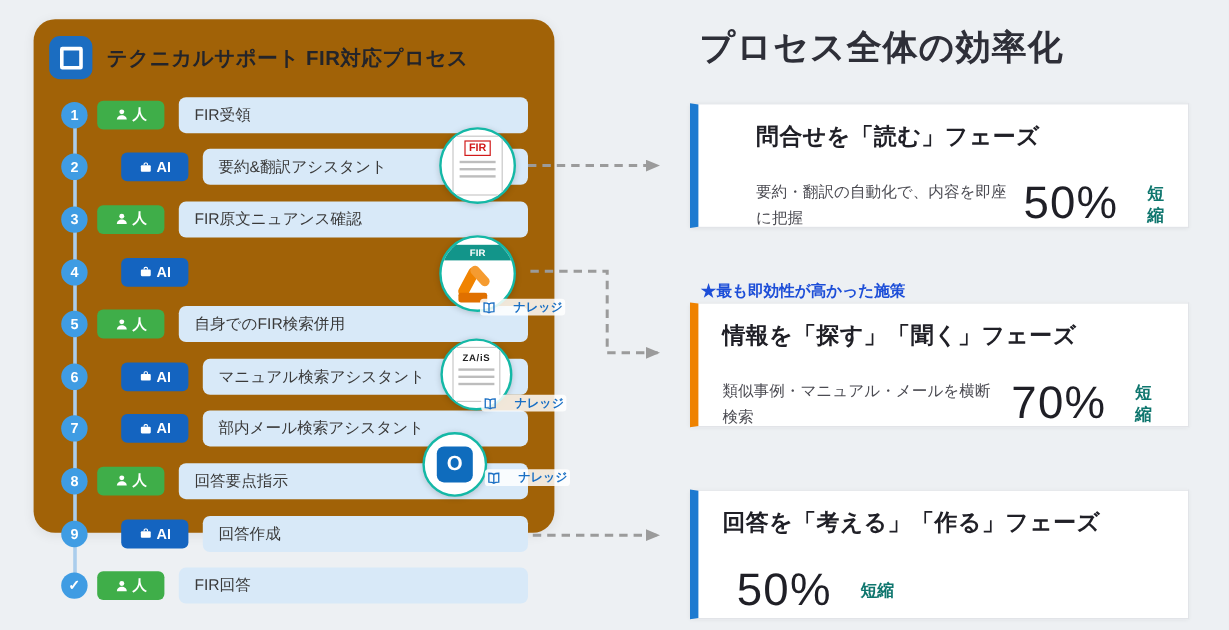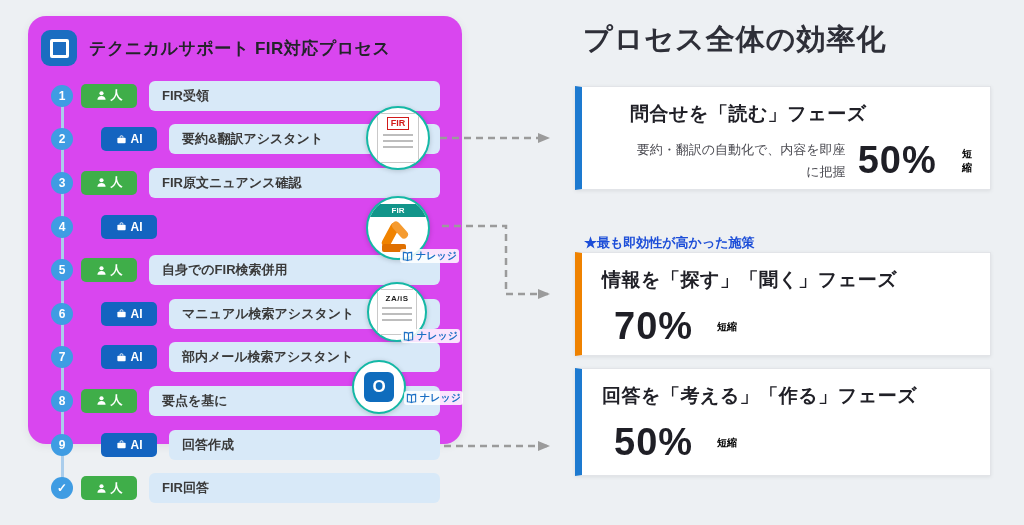--- a/index.html
+++ b/index.html
@@ -1,41 +1,41 @@
 <!DOCTYPE html>
 <html><head>
 <meta charset="utf-8">
 <style>
   * { margin:0; padding:0; box-sizing:border-box; }
   html,body { background:#e9edf1; font-family:"Liberation Sans", sans-serif; }
   #canvas { position:relative; width:1024px; height:525px; background:#edf0f3; overflow:hidden; }
 
   
   .left-card { position:absolute; left:28px; top:16px; width:434px; height:428px;
-    background:#d946ef; border-radius:18px; box-shadow:0 2px 10px rgba(0,0,0,.07); }
+    background:#a16207; border-radius:18px; box-shadow:0 2px 10px rgba(0,0,0,.07); }
   .panel-header { position:absolute; left:13px; top:14px; display:flex; align-items:center; gap:12px; }
   .panel-icon { width:36px; height:36px; border-radius:9px; background:#1b6dc1;
     display:flex; align-items:center; justify-content:center; flex-shrink:0; }
   .panel-icon::before { content:''; width:13px; height:13px; border:3px solid #fff; border-radius:2px; }
   .panel-title { font-size:17px; font-weight:700; color:#23242a; letter-spacing:.5px; }
 
   .timeline-line { position:absolute; left:33px; top:78px; width:3px; height:398px;
     background:#aacdec; border-radius:2px; z-index:0; }
 
   .steps { position:absolute; left:0; top:58px; right:0; }
   .step { height:43.6px; display:flex; align-items:center; padding:0 22px 0 23px; position:relative; z-index:1; }
   .step-num { width:22px; height:22px; border-radius:50%; background:#3f9ce3; color:#fff;
     font-size:12px; font-weight:700; display:flex; align-items:center; justify-content:center; flex-shrink:0; }
   .badge { width:56px; height:24px; border-radius:5px; margin-left:8px; flex-shrink:0;
     display:flex; align-items:center; justify-content:center; gap:4px; color:#fff; font-size:12px; font-weight:700; }
   .badge-human { background:#3fae49; }
   .badge-ai { background:#1464c0;margin-left:28px; }
   .bicon { display:flex; align-items:center; }
   .step-bar { flex:1; margin-left:12px; height:30px; background:#d8e9f8; border-radius:6px;
-    display:flex; align-items:center; padding-left:13px; font-size:13px; font-weight:700; color:#3a3a3a; }
+    display:flex; align-items:center; padding-left:13px; font-size:13px; font-weight:400; color:#3a3a3a; }
 
   
   .thumb { position:absolute; border-radius:50%; background:#fff; border:2px solid #14b8a6;
     box-shadow:0 1px 5px rgba(0,0,0,.18); display:flex; align-items:center; justify-content:center;
     overflow:hidden; z-index:5; }
   .thumb-doc { left:366px; top:106px; width:64px; height:64px; }
   .thumb-robot { left:366px; top:196px; width:64px; height:64px; }
   .thumb-manual { left:367px; top:282px; width:60px; height:60px; }
   .thumb-outlook { left:352px; top:360px; width:54px; height:54px; }
   .mini-doc { width:42px; height:50px; background:#fff; border:1px solid #c9c9c9;
@@ -46,45 +46,45 @@
   .robot-band { position:absolute; left:0; top:6px; width:100%; height:13px; background:#12958a;
     display:flex; align-items:center; justify-content:center; color:#fff; font-size:8px; font-weight:800; }
   .arm1 { position:absolute; left:18px; top:24px; width:9px; height:26px; background:#f08300; border-radius:4px; transform:rotate(28deg); }
   .arm2 { position:absolute; left:28px; top:22px; width:8px; height:20px; background:#f59b30; border-radius:4px; transform:rotate(-42deg); }
   .arm-base { position:absolute; left:14px; bottom:6px; width:24px; height:8px; background:#e07000; border-radius:2px; }
   .mini-manual { width:40px; height:46px; background:#fff; border:1px solid #c9c9c9;
     display:flex; flex-direction:column; align-items:center; padding-top:4px; }
   .mini-manual .zais { font-size:8px; font-weight:800; color:#222; letter-spacing:.5px; }
   .outlook-logo { width:30px; height:30px; border-radius:6px; background:#0f6cbd; color:#fff;
     font-size:17px; font-weight:800; display:flex; align-items:center; justify-content:center; }
-  .knowledge { position:absolute; z-index:6; display:flex; align-items:center; gap:3px;
+  .knowledge { position:absolute; z-index:6; display:flex; align-items:center; gap:15px;
     font-size:10px; font-weight:700; color:#1a6fc4; background:rgba(255,255,255,.85); padding:0 2px; border-radius:3px; }
   .kn-robot { left:400px; top:249px; }
   .kn-manual { left:401px; top:329px; }
   .kn-outlook { left:404px; top:391px; }
 
   
   .arrows-overlay { position:absolute; left:0; top:0; width:1024px; height:525px; z-index:4; pointer-events:none; }
 
   
   .right-title { position:absolute; left:583px; top:20px; font-size:29px; font-weight:800;
     color:#2e2f38; letter-spacing:1px; }
   .result-box { position:absolute; left:575px; width:416px; background:#fff;
     border:1px solid #e2e4e8; border-left:7px solid #1d7ad0; box-shadow:0 1px 4px rgba(0,0,0,.08);
     padding:14px 18px 12px 20px; }
   .result-box.orange { border-left-color:#ef8200; }
   .box-1 { top:86px; height:104px;padding-left:48px; }
   .box-2 { top:252px; height:104px; }
-  .box-3 { top:368px; height:108px; }
+  .box-3 { top:408px; height:108px; }
   .box-heading { font-size:19px; font-weight:800; color:#202027; letter-spacing:.5px; }
-  .box-row { margin-top:12px; display:flex; align-items:center;text-align:right; }
+  .box-row { margin-top:22px; display:flex; align-items:center; }
   .box-desc { width:232px; font-size:13px; color:#4b4b52; line-height:1.65; }
   .box-metric { display:flex; align-items:center; margin-left:12px; }
-  .metric-value { font-size:38px; font-weight:700; color:#1f1f26; letter-spacing:1px; }
-  .metric-unit { font-size:10px; font-weight:700; color:#000000; margin-left:24px; }
+  .metric-value { font-size:38px; font-weight:400; color:#1f1f26; letter-spacing:1px; }
+  .metric-unit { font-size:14px; font-weight:700; color:#0f766e; margin-left:24px; }
   .callout { position:absolute; left:584px; top:234px; font-size:13px; font-weight:800; color:#1d4ed8; }
 </style>
 </head>
 <body>
 
 <div id="canvas">
 
   <div class="left-card">
     <div class="panel-header">
       <div class="panel-icon"></div>
@@ -194,21 +194,21 @@
         <div class="step-num">8</div>
         <div class="badge badge-human">
           <span class="bicon">
               <svg width="11" height="11" viewBox="0 0 24 24">
                 <circle cx="12" cy="7" r="4.5" fill="#fff"></circle>
                 <path d="M3 21c0-5 4-8 9-8s9 3 9 8z" fill="#fff"></path>
               </svg>
             </span>
           <span>人</span>
         </div>
-        <div class="step-bar">要点を基に</div>
+        <div class="step-bar">回答要点指示</div>
       </div>
 
       <div class="step">
         <div class="step-num">9</div>
         <div class="badge badge-ai">
           <span class="bicon">
               <svg width="11" height="11" viewBox="0 0 24 24">
                 <rect x="3" y="8" width="18" height="12" rx="2" fill="#fff"></rect>
                 <path d="M9 8V6a2 2 0 0 1 2-2h2a2 2 0 0 1 2 2v2" stroke="#fff" stroke-width="2" fill="none"></path>
               </svg>
@@ -315,20 +315,21 @@
         <span class="metric-unit">短縮</span>
       </div>
     </div>
   </div>
 
   <div class="callout">★最も即効性が高かった施策</div>
 
   <div class="result-box box-2 orange">
     <div class="box-heading">情報を「探す」「聞く」フェーズ</div>
     <div class="box-row">
+      <div class="box-desc">類似事例・マニュアル・メールを横断検索</div>
       <div class="box-metric">
         <span class="metric-value">70%</span>
         <span class="metric-unit">短縮</span>
       </div>
     </div>
   </div>
 
   <div class="result-box box-3">
     <div class="box-heading">回答を「考える」「作る」フェーズ</div>
     <div class="box-row">

